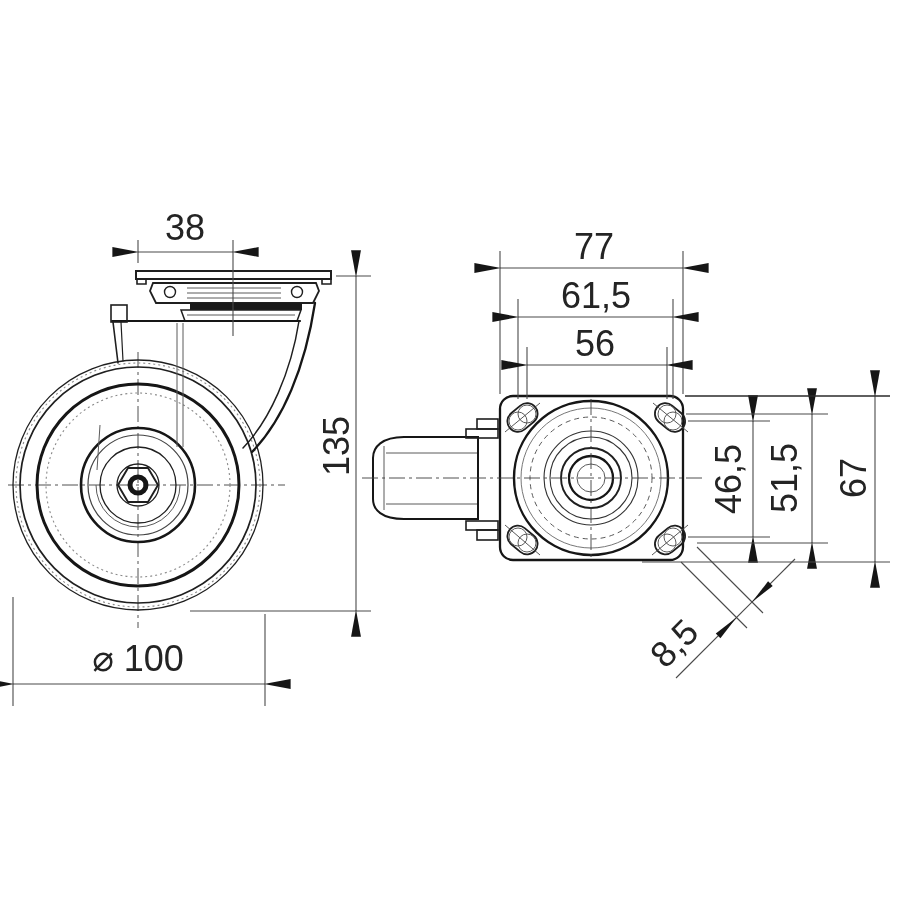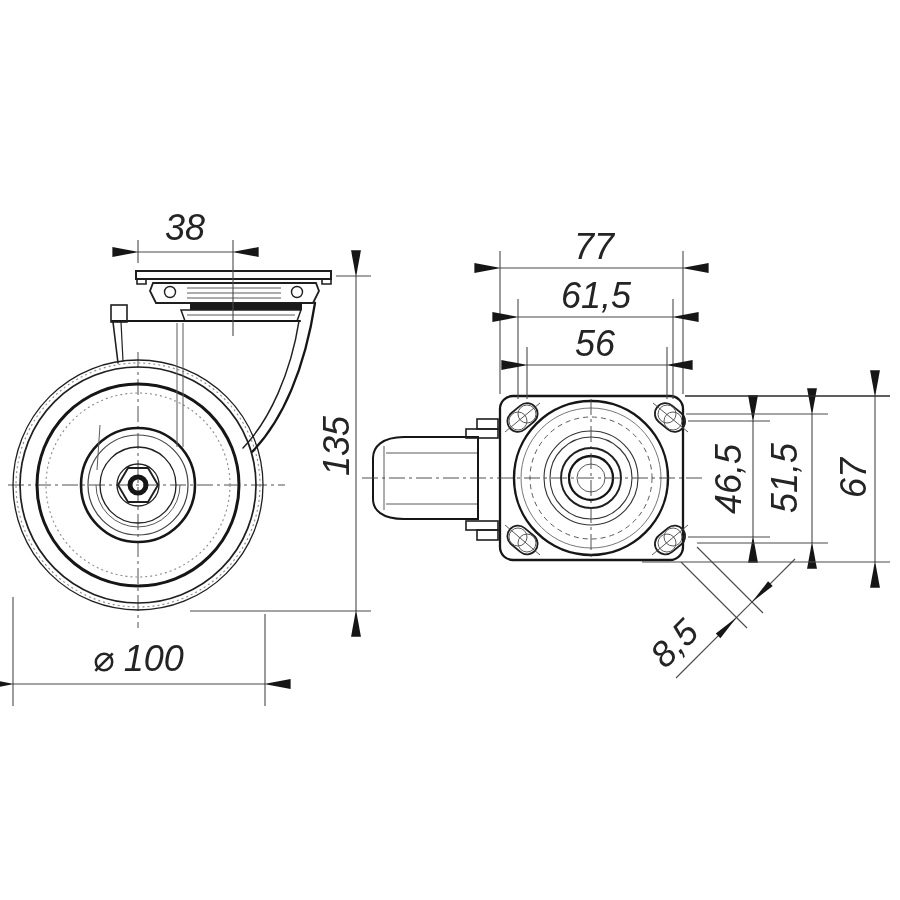--- a/index.html
+++ b/index.html
@@ -1,16 +1,16 @@
 <!DOCTYPE html>
 <html><head>
 <meta charset="utf-8">
 <style>
   html,body{margin:0;padding:0;background:#ffffff;}
-  .page{width:900px;height:900px;position:relative;background:#fff;overflow:hidden;font-style:italic;}
+  .page{width:900px;height:900px;position:relative;background:#fff;overflow:hidden;}
   svg{display:block;}
   .bold{stroke:#161616;stroke-width:2.4;fill:none;stroke-linecap:round;}
   .med{stroke:#1f1f1f;stroke-width:1.6;fill:none;stroke-linecap:round;}
   .thin{stroke:#5a5a5a;stroke-width:1;fill:none;}
   .dot{stroke:#8a8a8a;stroke-width:1.1;fill:none;stroke-dasharray:2 3;}
   .dim{stroke:#4a4a4a;stroke-width:1.1;fill:none;}
   .dimd{stroke:#2a2a2a;stroke-width:1.7;fill:none;}
   .cl{stroke:#3c3c3c;stroke-width:0.9;fill:none;stroke-dasharray:16 4 3 4;}
   .lbl{font-family:"Liberation Sans","DejaVu Sans",sans-serif;font-size:36px;fill:#242424;}
 </style>

